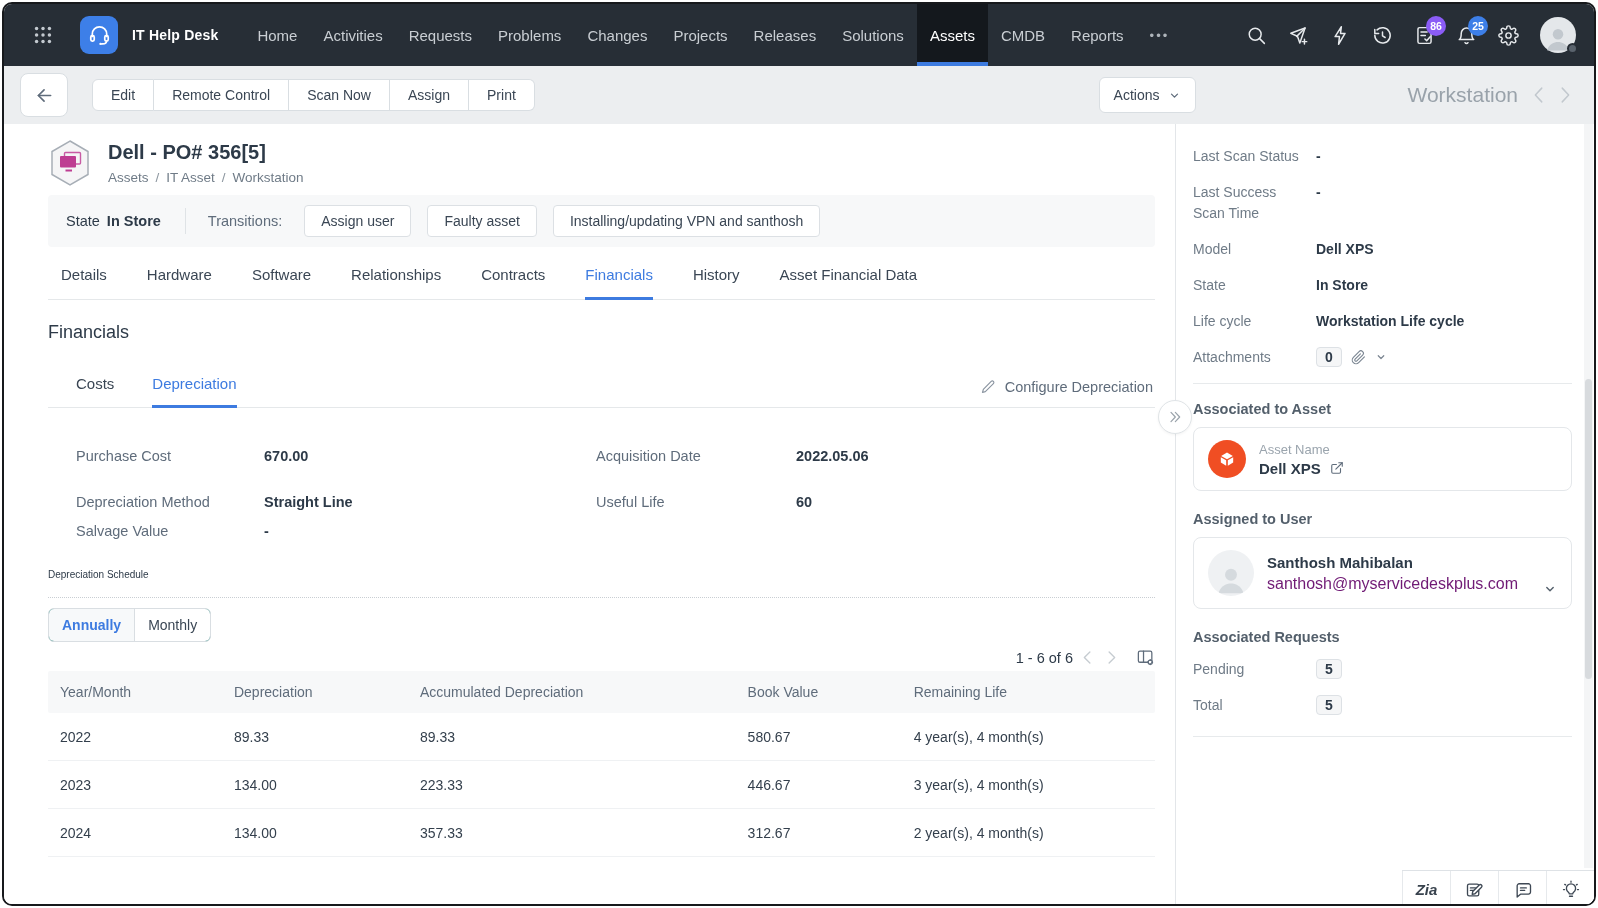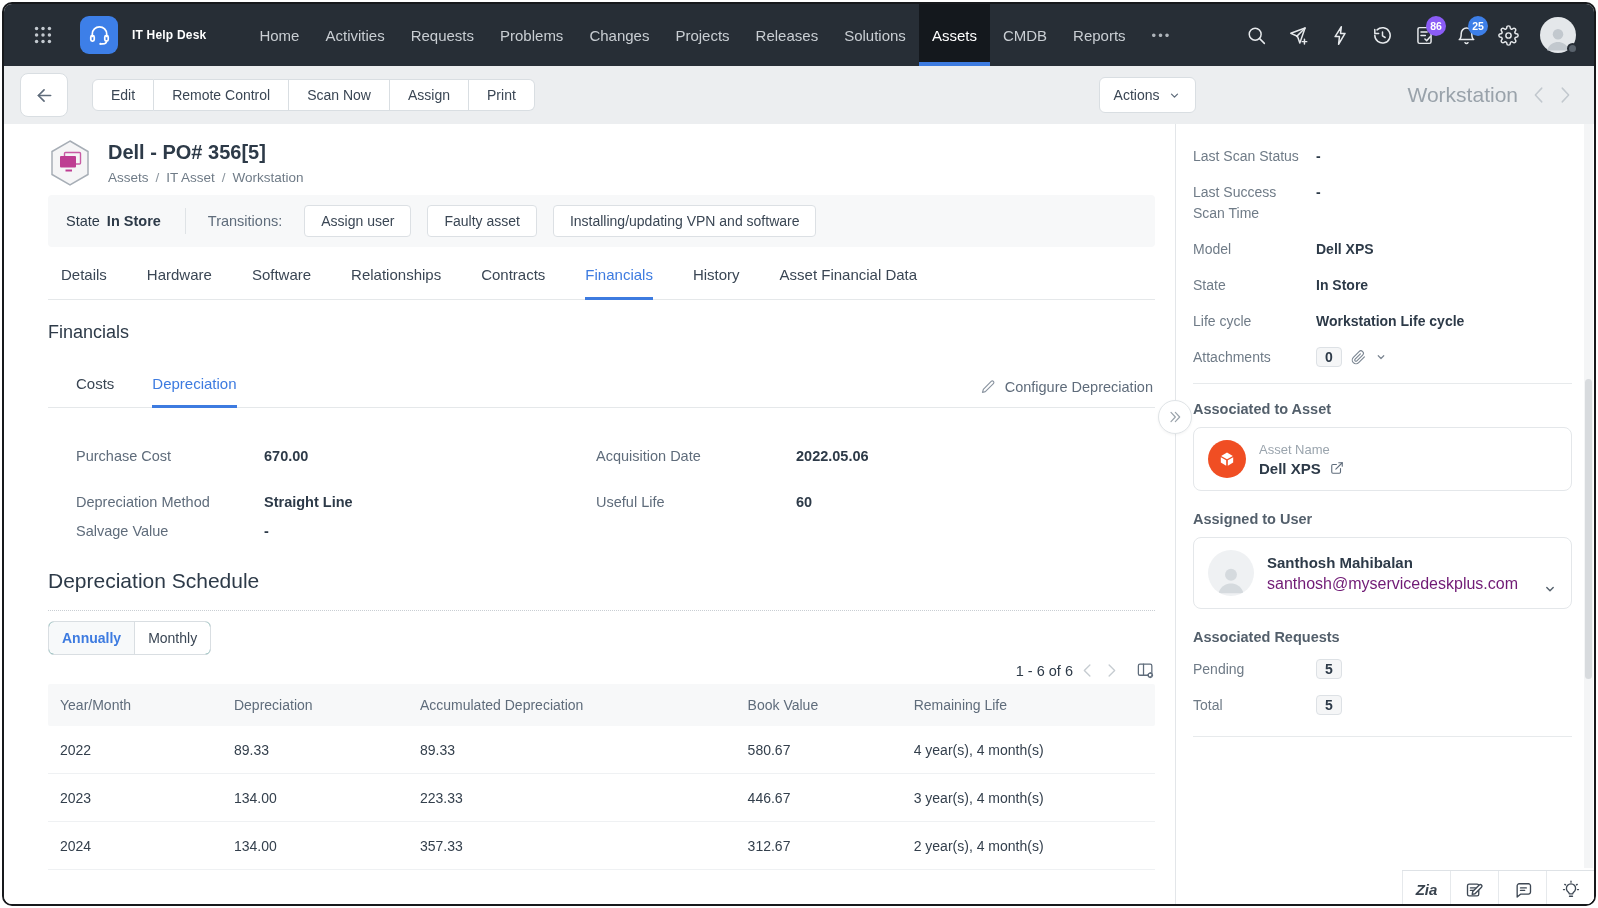--- a/index.html
+++ b/index.html
@@ -5,21 +5,21 @@
   * { box-sizing: border-box; margin: 0; padding: 0; }
   body { background:#fff; font-family:"Liberation Sans", sans-serif; }
   .window { position:relative; width:1594px; height:904px; margin:2px; border:2px solid #17191c;
             border-radius:10px; overflow:hidden; background:#fff; }
 
   
   .navbar { height:62px; background:#272E36; display:flex; align-items:stretch; color:#CFD4D9; }
   .nav-left { display:flex; align-items:center; padding-left:28px; gap:14px; }
   .apps-btn { background:none; border:none; color:#C3C9CF; display:flex; cursor:pointer; }
   .logo { width:38px; height:38px; border-radius:9px; background:#3D7FE8; display:flex; align-items:center; justify-content:center; margin-left:12px; }
-  .product { color:#fff; font-size:12px; font-weight:700; letter-spacing:.2px; margin-right:40px; white-space:nowrap; }
+  .product { color:#fff; font-size:14px; font-weight:700; letter-spacing:.2px; margin-right:26px; white-space:nowrap; }
   .nav-items { display:flex; align-items:stretch; }
   .nav-item { display:flex; align-items:center; padding:0 13px; font-size:15px; color:#C9CED3; text-decoration:none; cursor:pointer; white-space:nowrap; border-bottom:4px solid transparent; padding-top:4px; }
   .nav-item.active { background:#14181D; color:#fff; border-bottom-color:#3D7BE0; }
   .nav-item.more { font-size:13px; letter-spacing:2px; color:#AEB4BA; }
   .nav-icons { margin-left:auto; display:flex; align-items:center; gap:21px; padding-right:18px; }
   .nav-icon { position:relative; background:none; border:none; color:#E6E9EC; display:flex; cursor:pointer; }
   .badge { position:absolute; top:-9px; right:-11px; min-width:20px; height:20px; border-radius:10px;
            font-size:10.5px; font-weight:700; color:#fff; display:flex; align-items:center; justify-content:center; padding:0 4px; }
   .badge.red { background:#8b5cf6; }
   .badge.blue { background:#3D7FE8; }
@@ -64,21 +64,21 @@
   .subtabs { display:flex; align-items:flex-end; border-bottom:1px solid #E5E8EA; margin-top:22px; padding-left:28px; }
   .subtab { padding:10px 0 13px; margin-right:38px; font-size:15px; color:#3A4654; cursor:pointer; border-bottom:3px solid transparent; margin-bottom:-1px; }
   .subtab.active { color:#3D7BE0; border-bottom-color:#3D7BE0; }
   .configure { margin-left:auto; display:flex; align-items:center; gap:9px; color:#5F6C7B; font-size:14.5px; padding:0 2px 12px 0; background:none; border:none; font-family:inherit; cursor:pointer; }
 
   .field-row { display:grid; grid-template-columns:188px 332px 200px 1fr; margin-left:28px; font-size:14.5px; align-items:center; }
   .fr1 { margin-top:40px; } .fr2 { margin-top:30px; } .fr3 { margin-top:13px; }
   .flabel { color:#5F6C7B; }
   .fvalue { color:#2D3A48; font-weight:700; }
 
-  .sched-heading { margin-top:30px; padding-bottom:17px; border-bottom:1px dotted #C9CED3; font-size:21px; font-weight:500; color:#2D3A48; }
+  .sched-heading { margin-top:30px; padding-bottom:17px; border-bottom:1px dotted #C9CED3; font-size:10px; font-weight:500; color:#2D3A48; }
   .toggle { display:inline-flex; border:1px solid #D9DEE2; border-radius:6px; overflow:hidden; margin-top:10px; background:#0f766e; }
   .toggle-btn { padding:8px 13px; font-size:14px; color:#3A4654; background:#fff; border:none; font-family:inherit; cursor:pointer; }
   .toggle-btn.active { color:#3D7BE0; font-weight:700; background:#F7F9FA; border-right:1px solid #D9DEE2; }
 
   .pagination { display:flex; justify-content:flex-end; align-items:center; gap:5px; margin-top:6px; color:#2D3A48; font-size:14.5px; }
   .pag-chev { background:none; border:none; color:#C6CCD1; display:flex; cursor:pointer; }
   .col-chooser { background:none; border:none; color:#5F6C7B; display:flex; margin-left:10px; cursor:pointer; }
 
   .dep-table { margin-top:4px; }
   .thead, .trow { display:grid; grid-template-columns:16.8% 16.8% 29.6% 15% 21.8%; align-items:center; }
@@ -275,21 +275,21 @@
         </div>
       </div>
 
       <div class="state-bar">
         <span>State</span>
         <b style="margin-left:7px;">In Store</b>
         <span class="state-divider"></span>
         <span class="transitions-label">Transitions:</span>
         <button class="transition-btn">Assign user</button>
         <button class="transition-btn">Faulty asset</button>
-        <button class="transition-btn">Installing/updating VPN and software</button>
+        <button class="transition-btn">Installing/updating VPN and santhosh</button>
       </div>
 
       <div class="tabs">
         <div class="tab">Details</div>
         <div class="tab">Hardware</div>
         <div class="tab">Software</div>
         <div class="tab">Relationships</div>
         <div class="tab">Contracts</div>
         <div class="tab active">Financials</div>
         <div class="tab">History</div>

